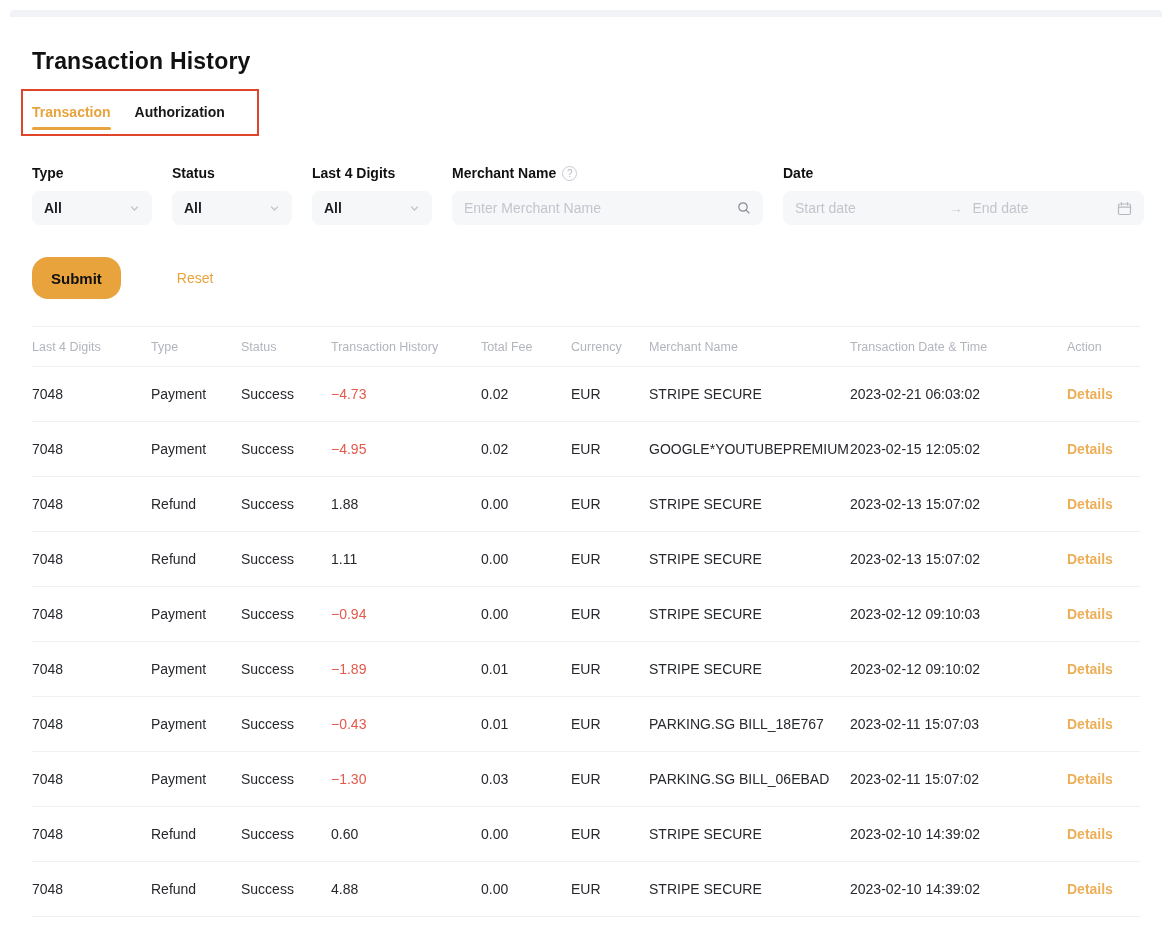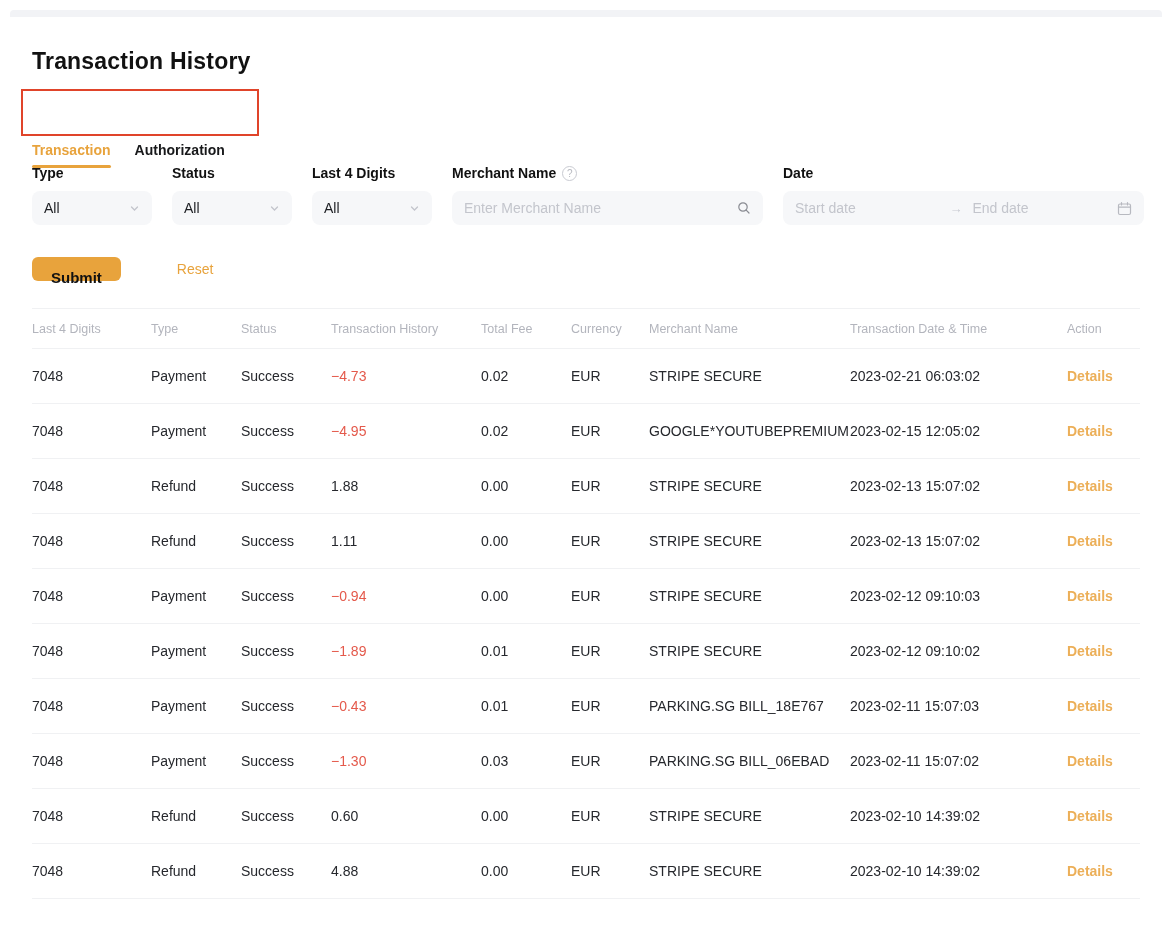--- a/index.html
+++ b/index.html
@@ -8,39 +8,39 @@
   }
   *{margin:0;padding:0;box-sizing:border-box;}
   html,body{width:1172px;background:#ffffff;font-family:"Liberation Sans","DejaVu Sans",sans-serif;color:var(--txt);}
   .topstrip{height:7px;background:#f2f3f6;margin:10px 10px 0 10px;border-radius:4px 4px 0 0;}
   .content{padding:0 32px;}
   h1{font-size:23px;font-weight:700;letter-spacing:.2px;margin-top:31px;color:#111;}
   
   .tabs-wrap{position:relative;margin-top:14px;height:48px;width:260px;}
   .annotation-box{position:absolute;left:-11px;top:0;width:238px;height:47px;border:2px solid var(--annotation);pointer-events:none;}
   .tabs{display:flex;gap:24px;padding-top:15px;}
-  .tab{font-size:14px;font-weight:600;cursor:pointer;position:relative;padding-bottom:12px;color:#17181a;margin-top:38px;}
+  .tab{font-size:14px;font-weight:600;cursor:pointer;position:relative;padding-bottom:12px;color:#17181a;}
   .tab.active{color:var(--accent);}
   .tab.active .tab-underline{position:absolute;left:0;bottom:2px;height:3px;width:100%;background:var(--accent);border-radius:2px;}
   
   .filters{display:flex;margin-top:28px;gap:20px;}
   .filter-label{font-size:14px;font-weight:700;color:#111;display:flex;align-items:center;gap:6px;}
   .filter-field{margin-top:10px;height:34px;background:var(--input-bg);border-radius:8px;display:flex;align-items:center;padding:0 12px;font-size:14px;cursor:pointer;}
-  .w-select{width:120px;}
+  .w-select{width:120px;font-weight:bold;}
   .w-merchant{width:311px;}
   .w-date{width:361px;justify-content:flex-end;}
   .select-value{flex:1;color:#1c1e22;}
   .chevron,.search-icon,.cal-icon{display:flex;align-items:center;}
   .ph{color:var(--placeholder);}
   .flex1{flex:1;}
   .date-arrow{color:#c9cbd2;font-size:13px;margin:0 10px;}
   .q-icon{width:15px;height:15px;border:1px solid #c9cbd2;border-radius:50%;color:#b7b9c0;font-size:10px;font-weight:400;display:inline-flex;align-items:center;justify-content:center;}
   
   .actions-row{margin-top:32px;display:flex;align-items:center;gap:24px;}
-  .submit{background:var(--accent);border:none;border-radius:6px;height:22px;padding:12px 19px;font-size:15px;font-weight:700;color:#111;cursor:pointer;font-family:inherit;}
+  .submit{background:var(--accent);border:none;border-radius:16px;height:42px;padding:4px 19px;font-size:15px;font-weight:700;color:#111;cursor:pointer;font-family:inherit;}
   .reset{color:var(--accent);font-size:14px;cursor:pointer;text-decoration:none;padding-left:32px;}
   
   table{margin-top:27px;border-collapse:collapse;table-layout:fixed;width:1108px;}
   col.c1{width:119px}col.c2{width:90px}col.c3{width:90px}col.c4{width:150px}col.c5{width:90px}
   col.c6{width:78px}col.c7{width:201px}col.c8{width:217px}col.c9{width:73px}
   thead th{font-size:12.5px;font-weight:400;color:var(--muted);text-align:left;padding:13px 4px 12px 0;border-top:1px solid var(--divider);border-bottom:1px solid var(--divider);}
   tbody td{font-size:14px;color:#26282d;text-align:left;padding:19px 4px 19px 0;border-bottom:1px solid var(--divider);white-space:nowrap;}
   td.neg{color:var(--danger);}
   .details{color:var(--accent-light);cursor:pointer;text-decoration:none;font-weight:bold;}
   svg{display:block;}

